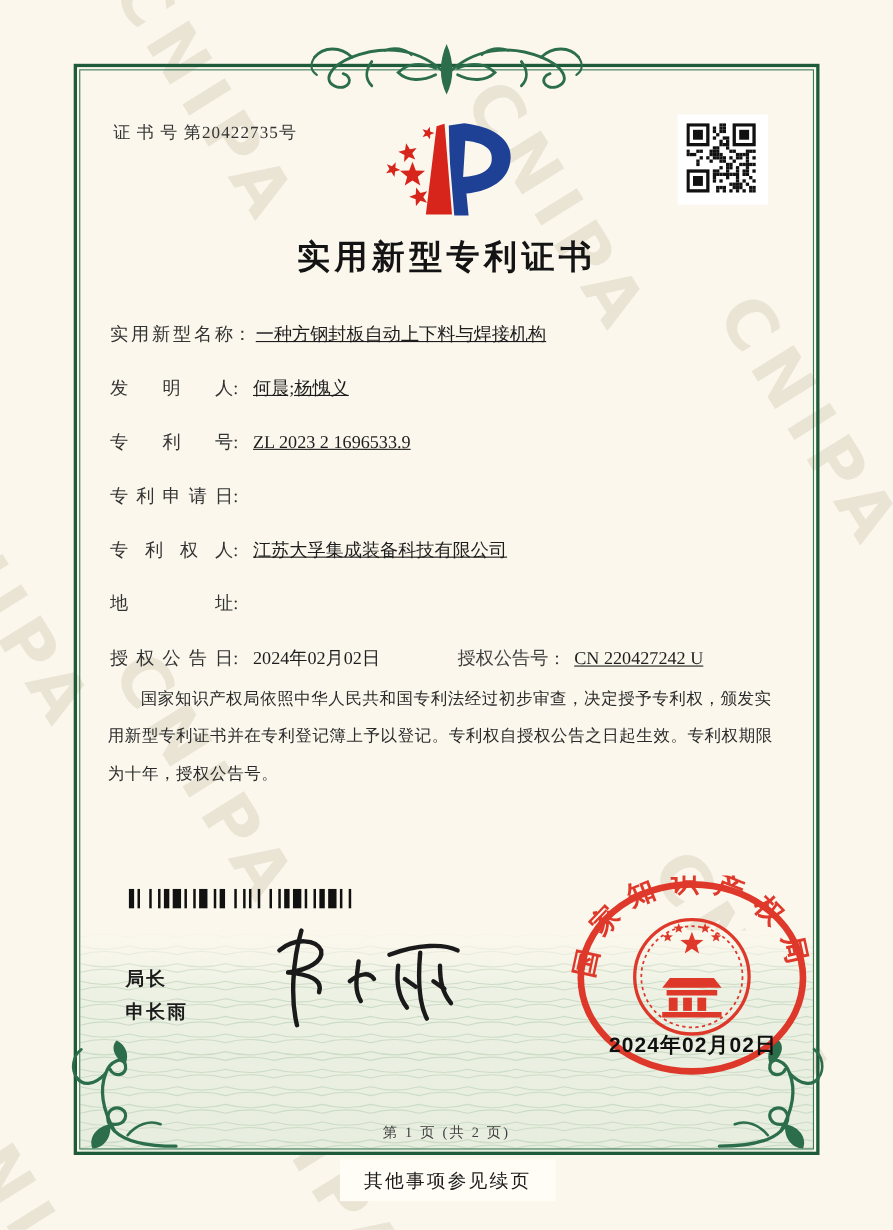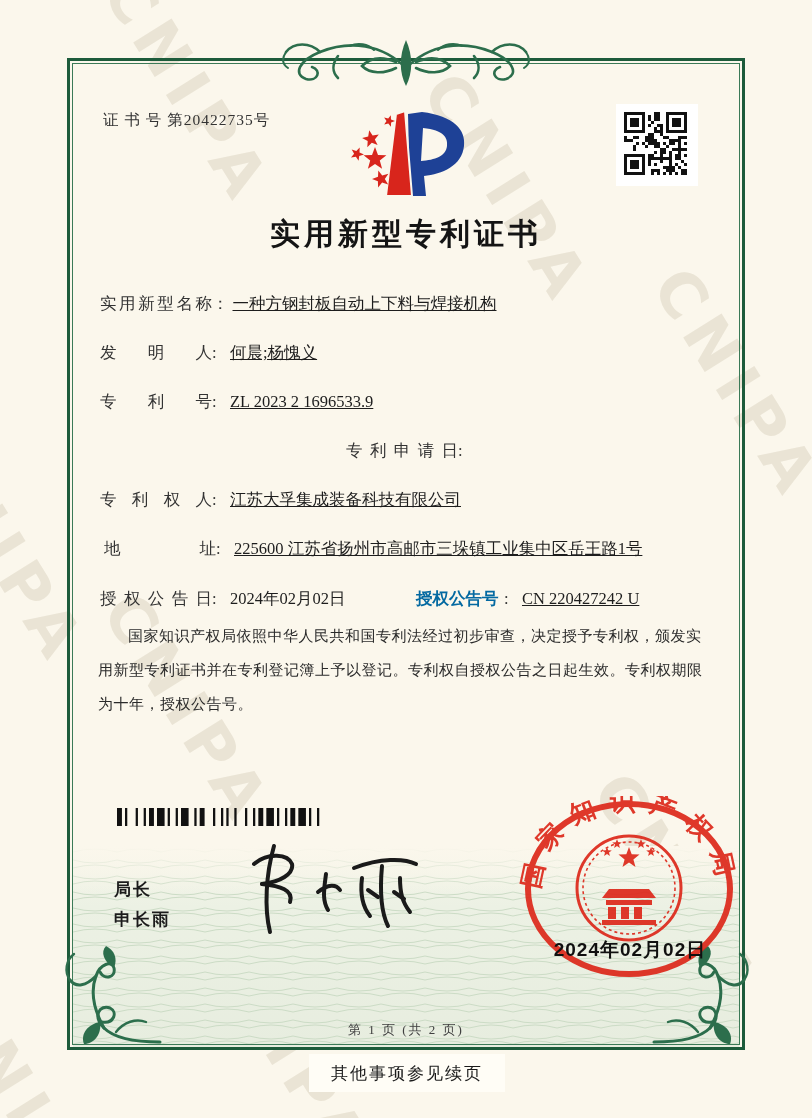--- a/index.html
+++ b/index.html
@@ -41,29 +41,29 @@
   .logo{position:absolute;left:344px;top:108px;z-index:2;}
   .qr{
     position:absolute;left:616px;top:104px;width:82px;height:82px;z-index:2;
     background:#fff;display:flex;align-items:center;justify-content:center;
   }
   .title{
     position:absolute;left:67px;top:214px;width:678px;z-index:2;
     text-align:center;font-size:30px;font-weight:bold;letter-spacing:4px;color:#141414;
   }
   .fields{position:absolute;left:100px;top:292px;width:618px;z-index:2;font-size:16.5px;}
-  .frow{display:flex;align-items:flex-start;margin-bottom:26px;line-height:1.4;justify-content:center;}
+  .frow{display:flex;align-items:flex-start;margin-bottom:26px;line-height:1.4;}
   .flabel{
     display:inline-block;width:112px;flex:0 0 112px;
     text-align:justify;text-align-last:justify;color:#333;
   }
   .fcolon{flex:0 0 14px;color:#333;}
   .fvalue{flex:1;color:#1d1d1d;padding-left:4px;text-decoration:underline;}
   .fvalue-fixed{flex:0 0 168px;color:#1d1d1d;padding-left:4px;}
-  .flabel2{flex:0 0 88px;margin-left:18px;color:#0369a1;font-weight:bold;}
+  .flabel2{flex:0 0 88px;margin-left:18px;color:#404040;}
   .paras{position:absolute;left:98px;top:620px;width:618px;z-index:2;}
   .paras p{
     margin:0;font-size:15px;line-height:2.25;text-indent:2em;
     letter-spacing:.5px;color:#2a2a2a;
   }
   .barcode{position:absolute;left:117px;top:808px;width:208px;height:18px;z-index:2;}
   .director{
     position:absolute;left:114px;z-index:3;
     font-family:"Liberation Sans","DejaVu Sans",sans-serif;
     font-size:17px;font-weight:600;color:#1c1c1c;letter-spacing:2px;
@@ -347,21 +347,20 @@
     <span class="fcolon">:</span>
   </div>
   <div class="frow">
     <span class="flabel">专利权人</span>
     <span class="fcolon">:</span>
     <span class="fvalue">江苏大孚集成装备科技有限公司</span>
   </div>
   <div class="frow">
     <span class="flabel">地址</span>
     <span class="fcolon">:</span>
-    <span class="fvalue" style="max-width:480px;">225600 江苏省扬州市高邮市三垛镇工业集中区岳王路1号</span>
   </div>
   <div class="frow">
     <span class="flabel">授权公告日</span>
     <span class="fcolon">:</span>
     <span class="fvalue-fixed">2024年02月02日</span>
     <span class="flabel2">授权公告号</span>
     <span class="fcolon">:</span>
     <span class="fvalue">CN 220427242 U</span>
   </div>
 </div>

